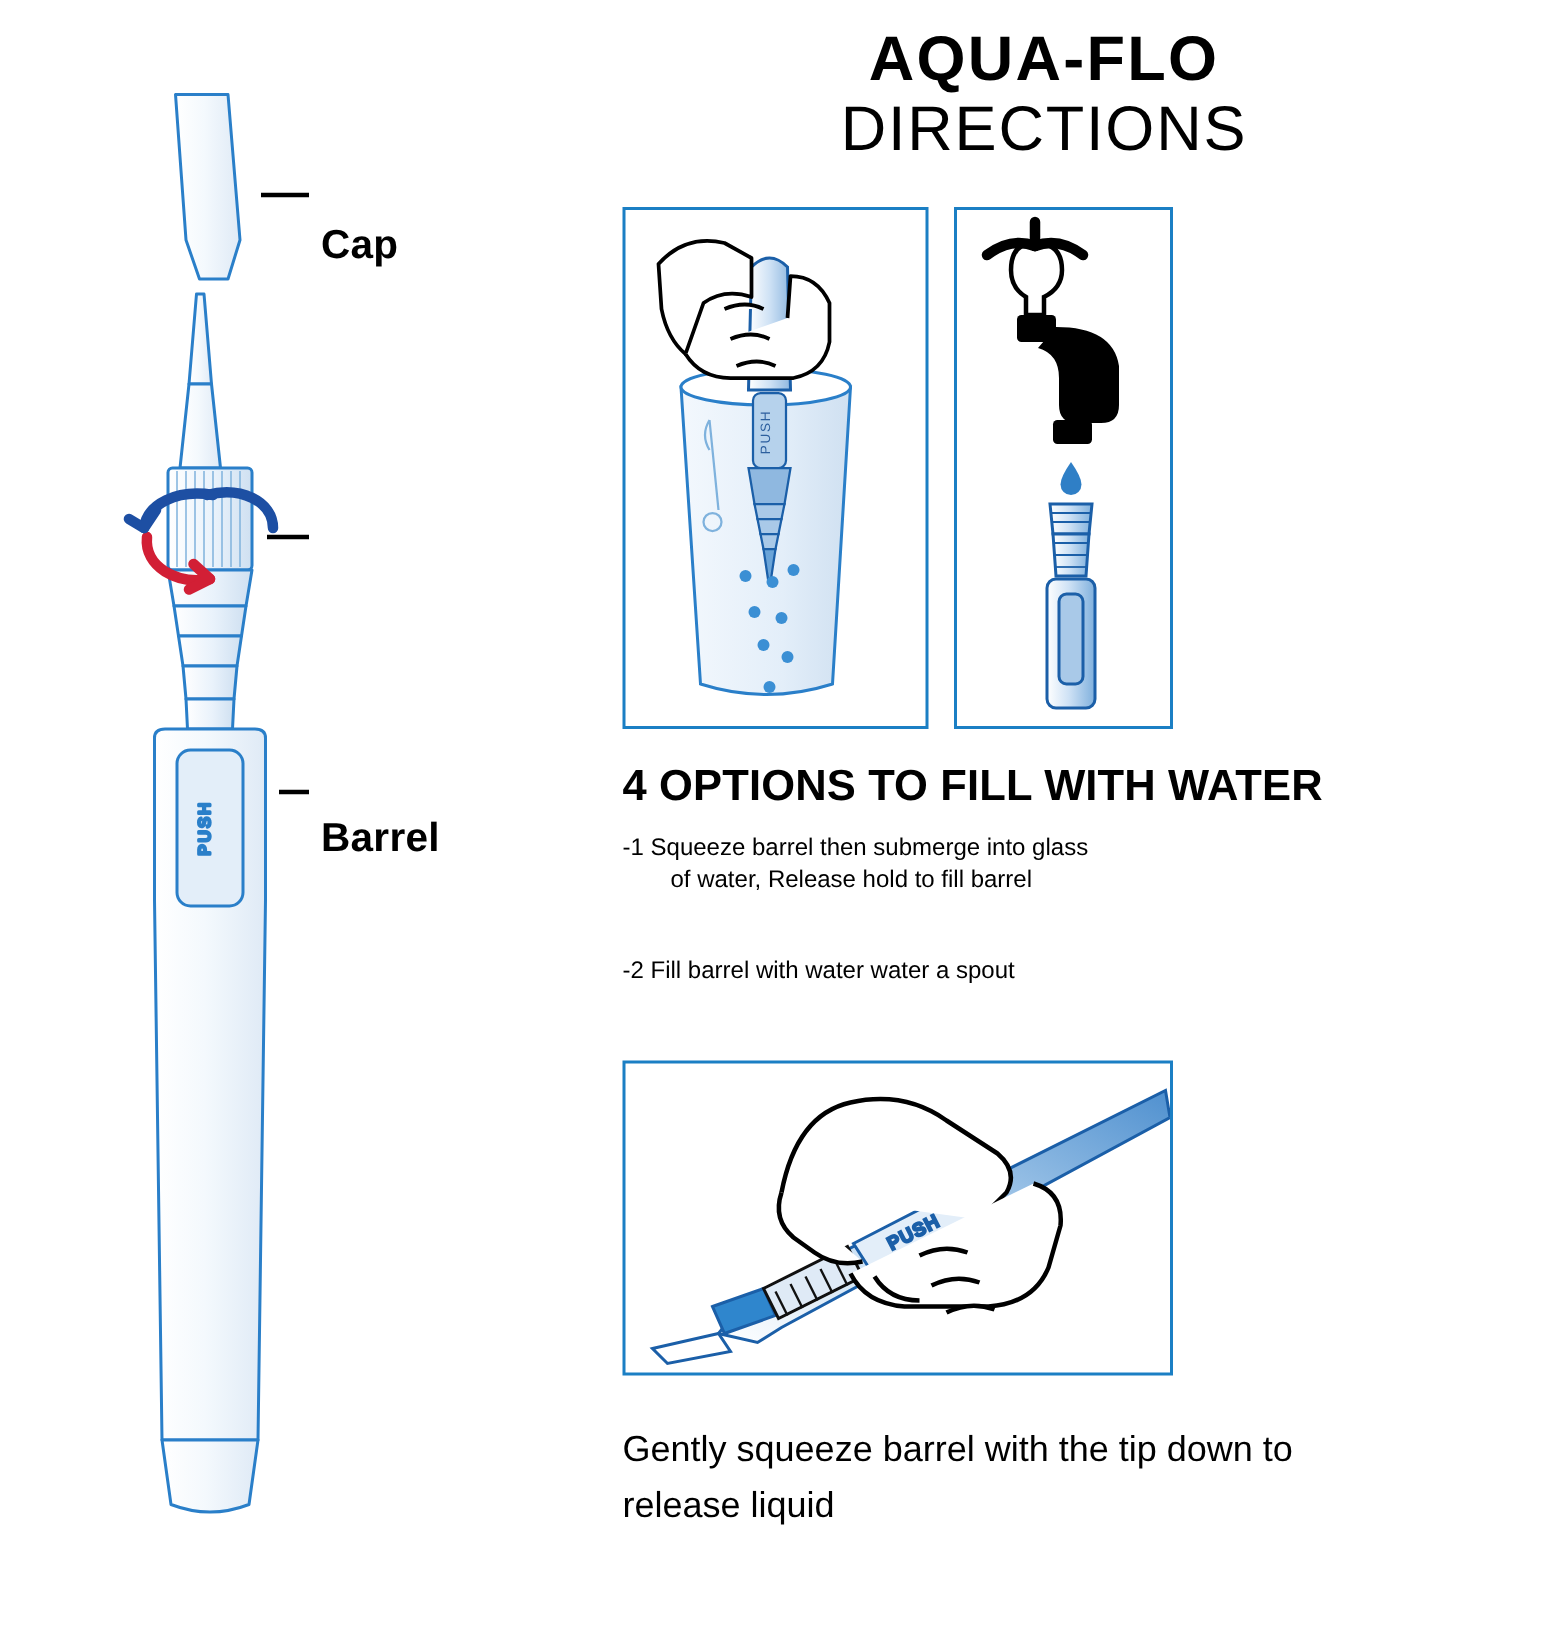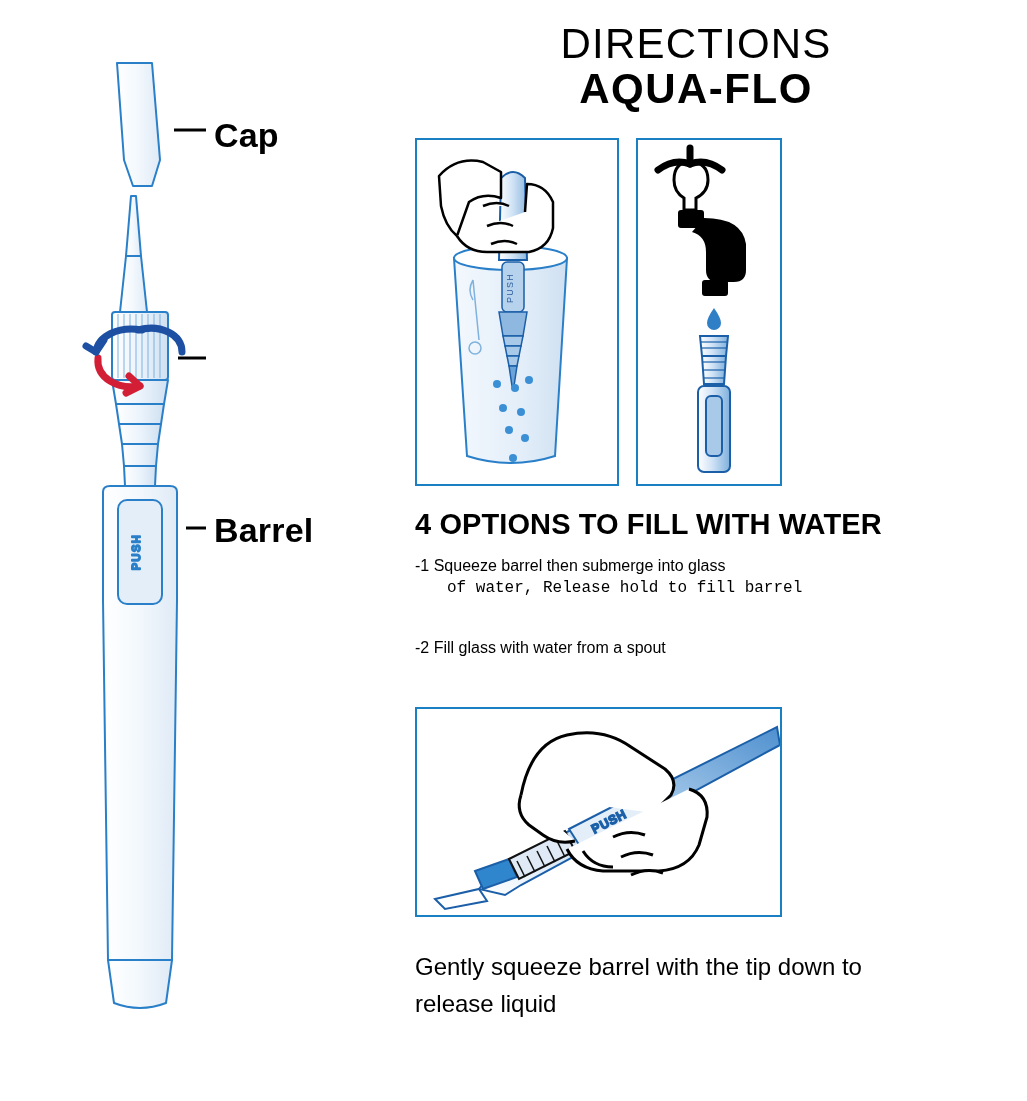--- a/index.html
+++ b/index.html
@@ -21,24 +21,25 @@
     position: absolute;
     left: 0;
     top: 0;
     width: 390px;
     height: 1101px;
   }
 
   .callout-label {
     position: absolute;
     font-weight: bold;
-    font-size: 34px;
+    font-size: 27px;
     letter-spacing: 0.2px;
     line-height: 1.15;
     color: #000;
+    margin-top: 32px;
   }
   #label-cap { left: 214px; top: 116px; }
   #label-twist { left: 214px; top: 334px; }
   #label-barrel { left: 214px; top: 511px; }
 
   
   #right-col {
     position: absolute;
     left: 396px;
     top: 0;
@@ -91,21 +92,20 @@
     position: absolute;
     font-size: 16px;
     line-height: 1.33;
     width: 520px;
   }
   #step-1 { left: 19px; top: 555px; }
   #step-2 { left: 19px; top: 637px; }
   .step-indent {
     display: inline-block;
     padding-left: 32px;
-    font-family: Liberation Mono, monospace;
   }
 
   #caption-squeeze {
     position: absolute;
     left: 19px;
     top: 948px;
     width: 520px;
     font-size: 24px;
     line-height: 1.55;
   }
@@ -194,22 +194,22 @@
     </g>
   </svg>
 
   <div class="callout-label" id="label-cap">Cap</div>
   <div class="callout-label" id="label-barrel">Barrel</div>
 </div>
 
 <div id="right-col">
 
   <div id="title-block">
+    <div id="title-main">AQUA-FLO</div>
     <div id="title-sub">DIRECTIONS</div>
-    <div id="title-main">AQUA-FLO</div>
   </div>
 
   <div class="panel" id="panel-glass">
     <svg width="200" height="344" viewBox="0 0 200 344">
       <defs>
         <linearGradient id="penG2" x1="0" y1="0" x2="1" y2="0">
           <stop offset="0%" stop-color="#ffffff"></stop>
           <stop offset="50%" stop-color="#cfe2f5"></stop>
           <stop offset="100%" stop-color="#8fb8e0"></stop>
         </linearGradient>
@@ -307,21 +307,21 @@
 
   <div class="step" id="step-1">
     <span>-1</span>
     <span>Squeeze barrel then submerge into glass</span>
     <br>
     <span class="step-indent">of water, Release hold to fill barrel</span>
   </div>
 
   <div class="step" id="step-2">
     <span>-2</span>
-    <span>Fill glass with water from a spout</span>
+    <span>Fill barrel with water water a spout</span>
   </div>
 
   <div class="panel" id="panel-squeeze">
     <svg width="363" height="206" viewBox="0 0 363 206">
       <defs>
         <linearGradient id="penG4" x1="0" y1="1" x2="1" y2="0">
           <stop offset="0%" stop-color="#ffffff"></stop>
           <stop offset="45%" stop-color="#bcd8f1"></stop>
           <stop offset="100%" stop-color="#4f90cf"></stop>
         </linearGradient>

